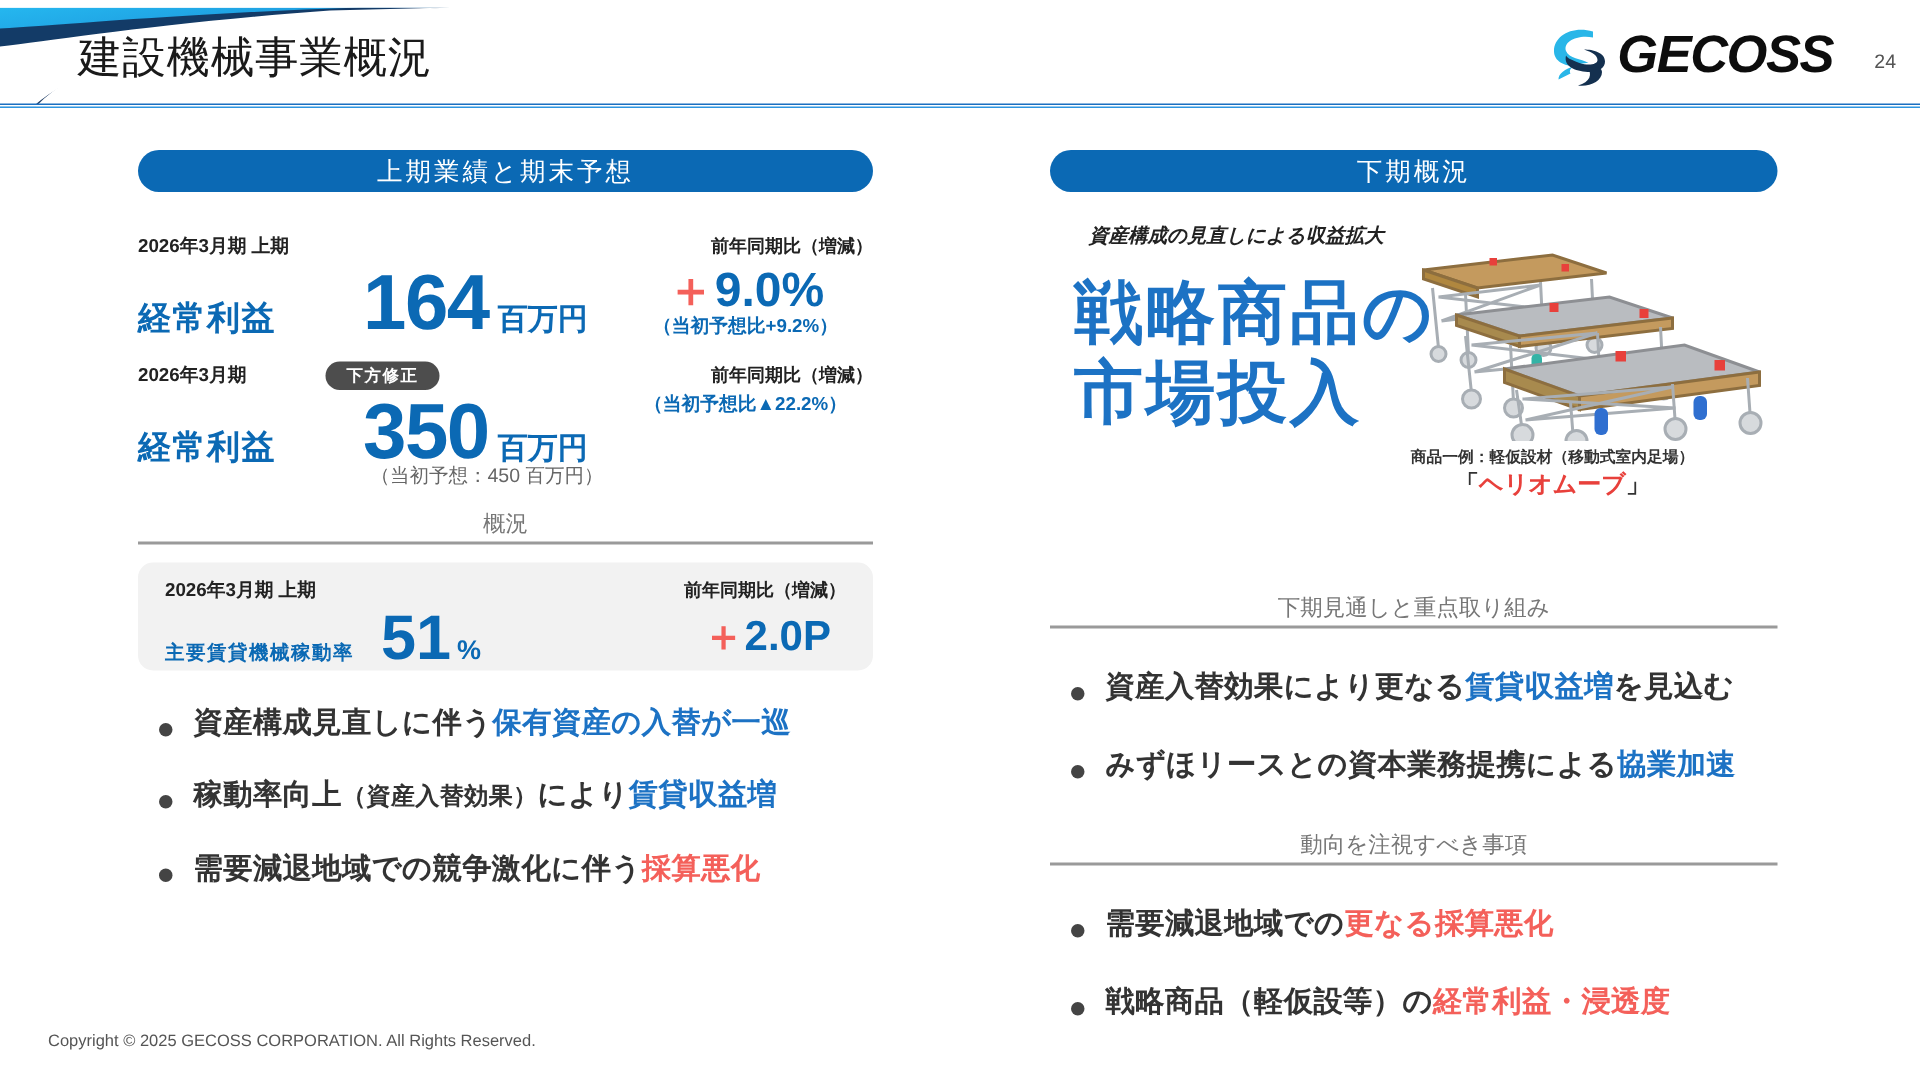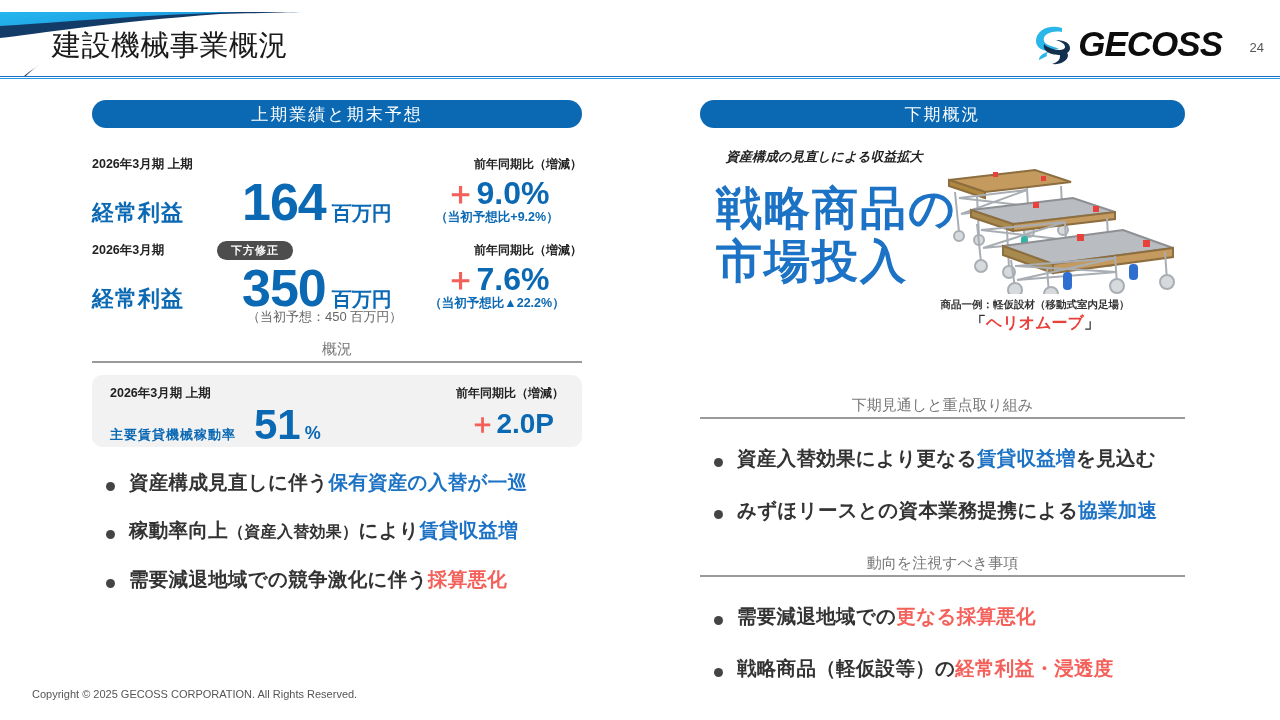--- a/index.html
+++ b/index.html
@@ -6,21 +6,21 @@
   html,body { width:1280px; height:720px; }
   body {
     font-family:"Liberation Sans","DejaVu Sans",sans-serif;
     background:#ffffff;
     color:#333333;
     position:relative;
     overflow:hidden;
   }
 
   
-  .header { position:absolute; left:0; top:12px; width:1280px; height:66px; }
+  .header { position:absolute; left:0; top:5px; width:1280px; height:66px; }
   .swoosh { position:absolute; left:0; top:0; width:300px; height:66px; overflow:hidden; }
   .slide-title {
     position:absolute; left:52px; top:14px;
     font-size:29px; font-weight:400; color:#1a1a1a;
     letter-spacing:.5px;
   }
   .logo-wrap { position:absolute; right:58px; top:10px; display:flex; align-items:center; gap:4px; }
   .logo-mark { width:42px; height:44px; }
   .logo-text {
     font-size:35px; font-weight:800; color:#0d0d0d;
@@ -191,23 +191,20 @@
       <span class="kpi-compare">前年同期比（増減）</span>
     </div>
     <span class="badge">下方修正</span>
     <div class="kpi-row">
       <span class="kpi-name">経常利益</span>
       <span class="kpi-value">350</span>
       <span class="kpi-unit">百万円</span>
     </div>
     <div class="value-note">（当初予想：450 百万円）</div>
     <div class="kpi-delta">
-      <div class="delta-main">
-        <span class="plus">＋</span><span>7.6%</span>
-      </div>
       <div class="delta-note">（当初予想比▲22.2%）</div>
     </div>
   </div>
 
   <div class="divider" style="margin-top:26px;">
     <span>概況</span>
     <i class="line"></i>
   </div>
 
   <div class="util-box">

